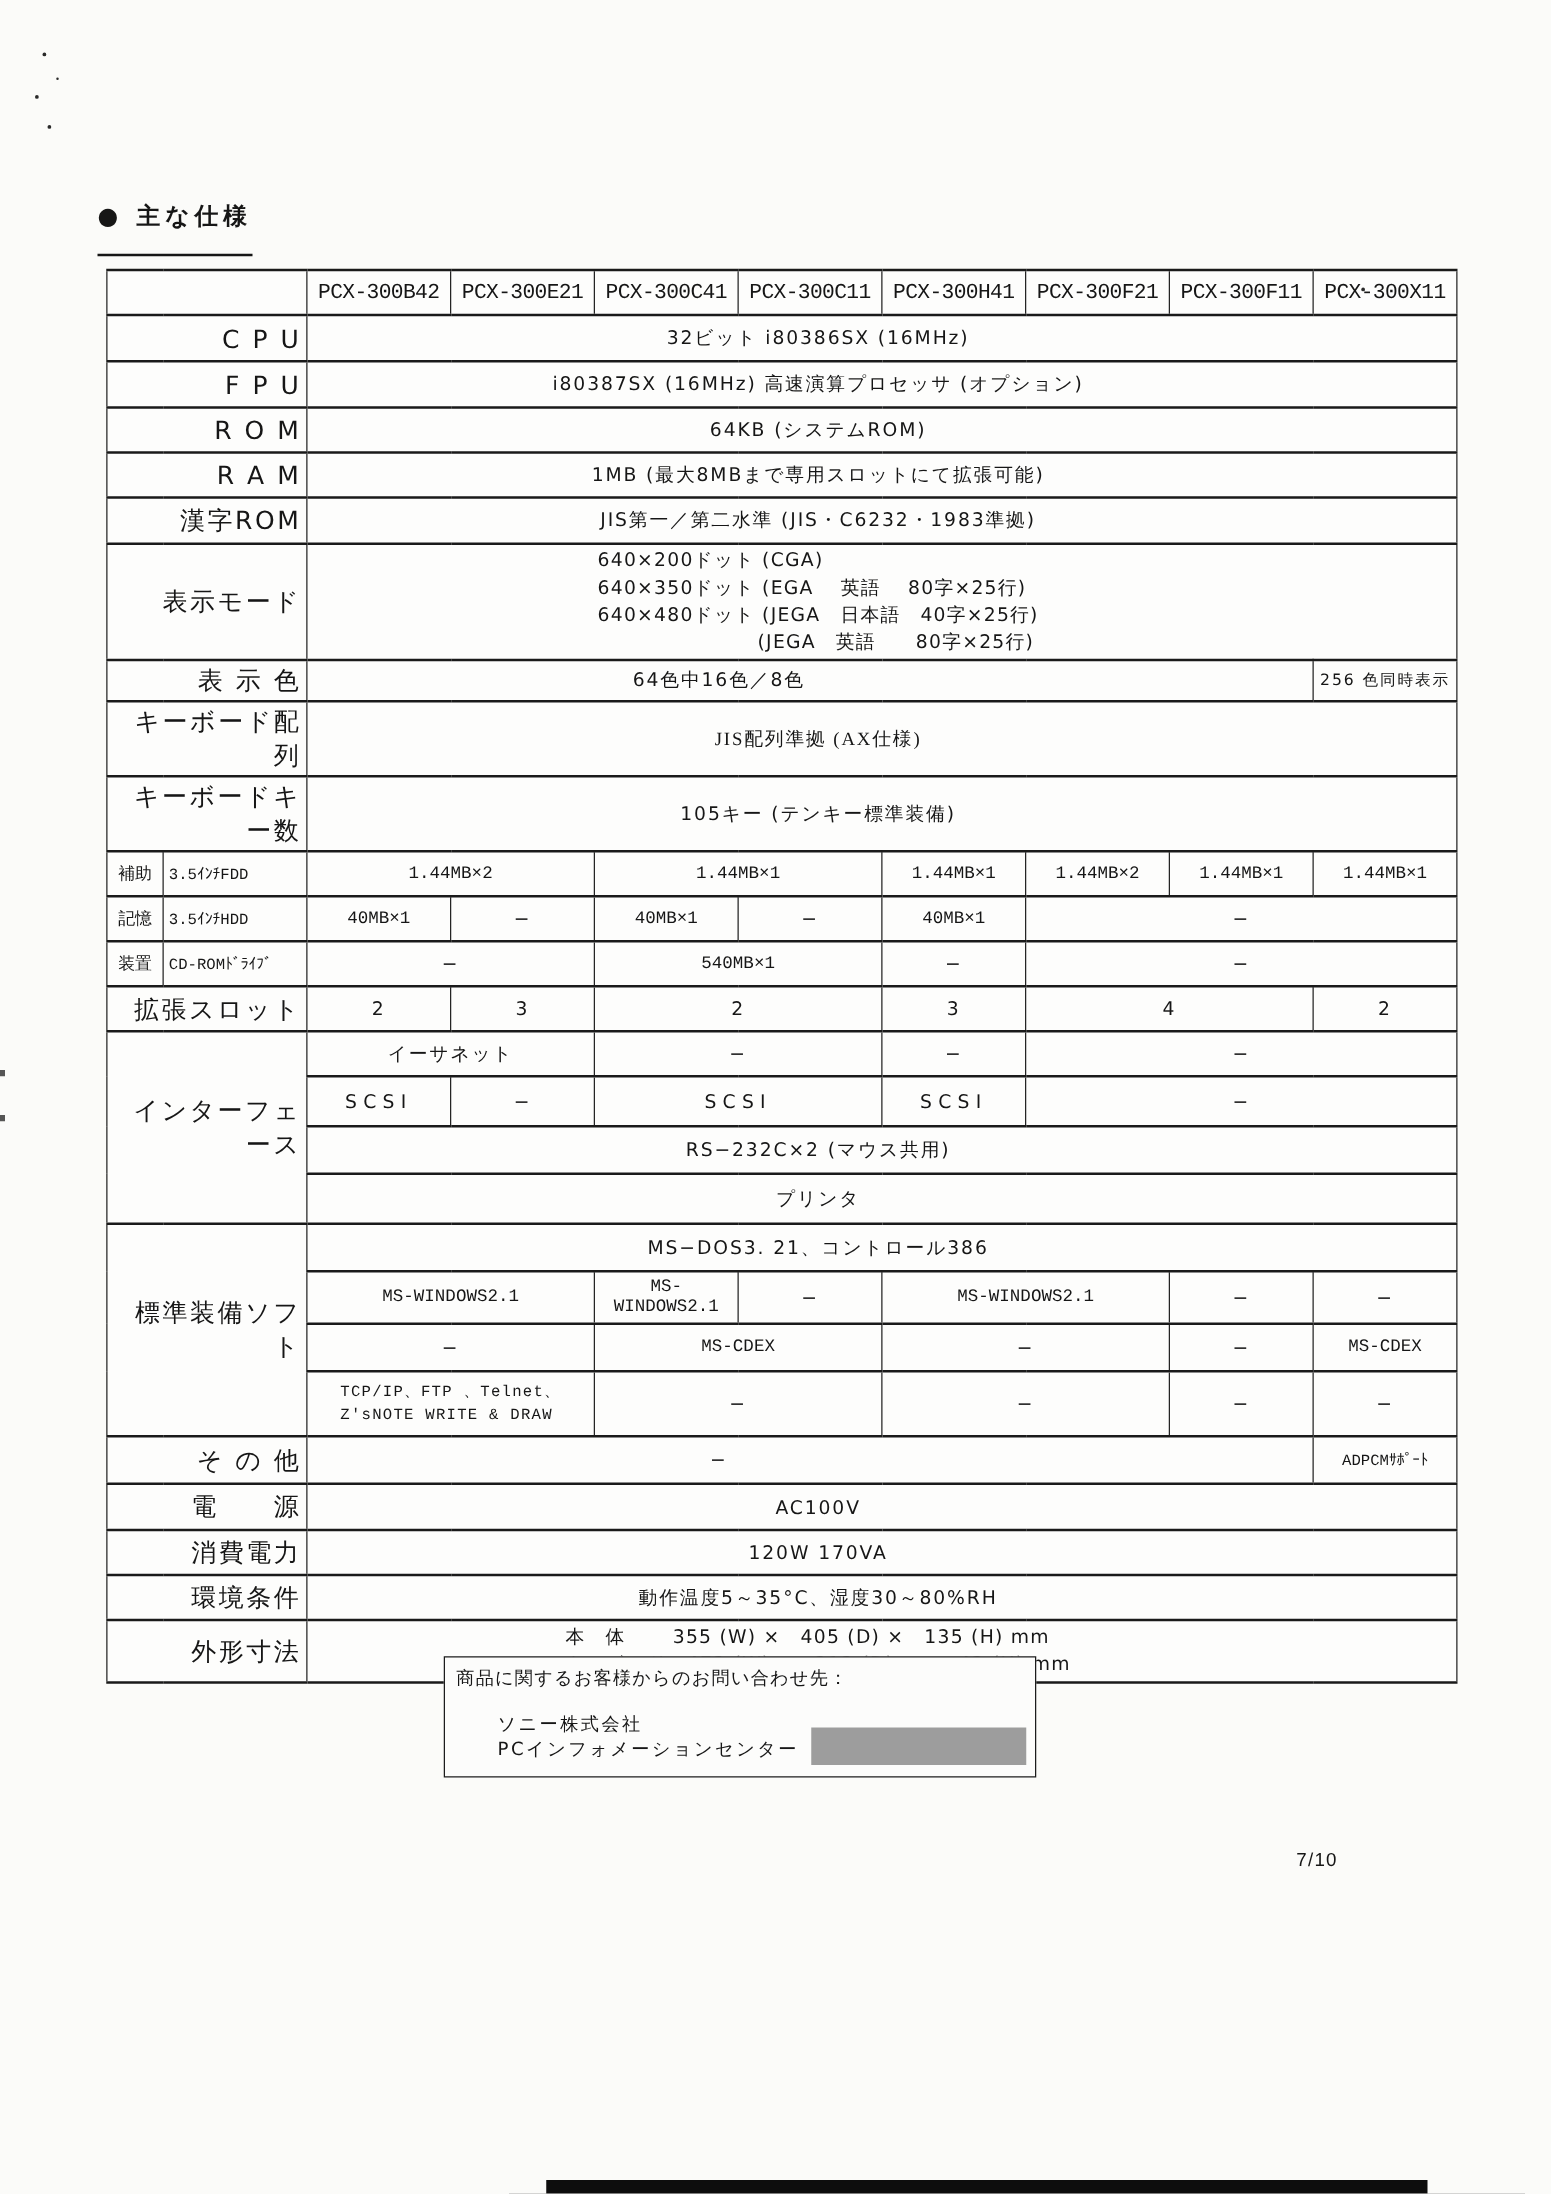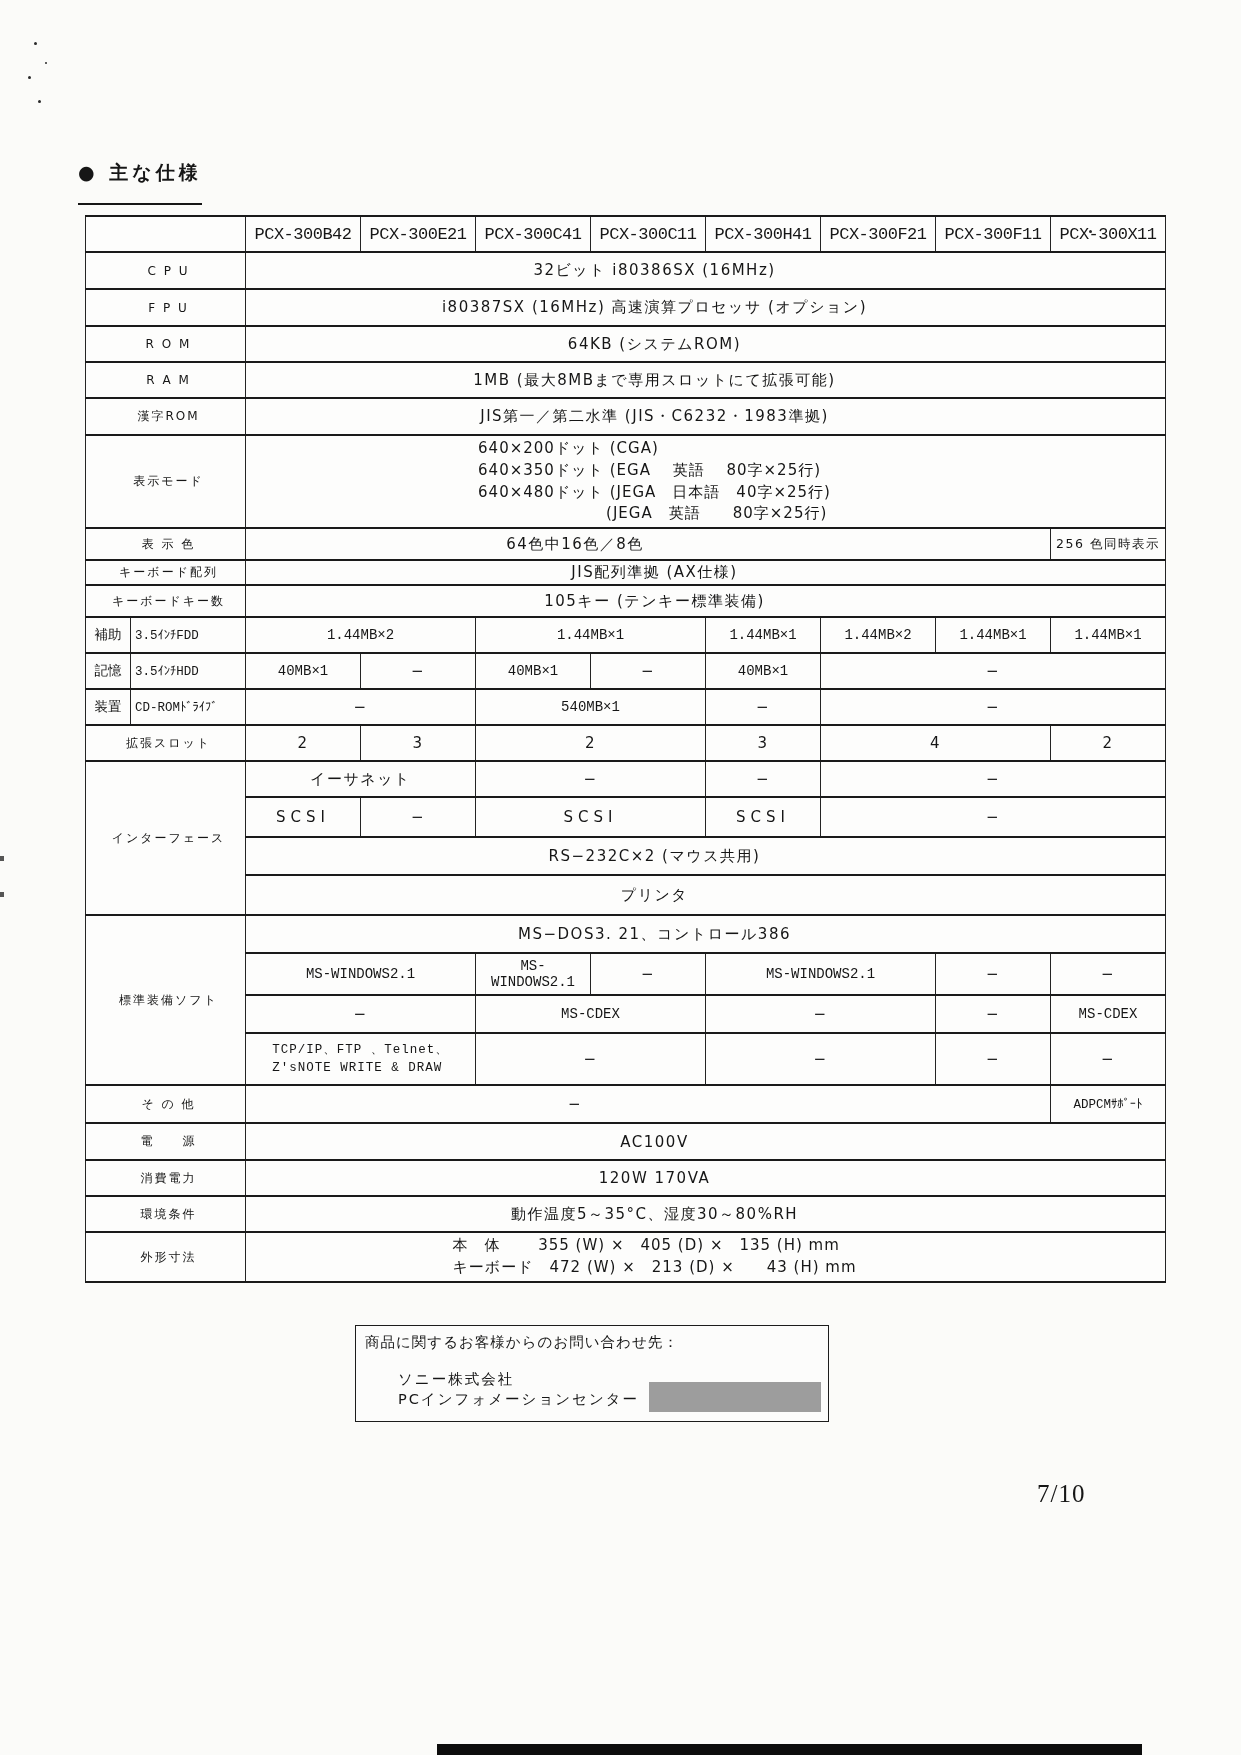--- a/index.html
+++ b/index.html
@@ -33,21 +33,21 @@
     vertical-align:middle;
     font-size:15px;
     overflow:hidden;
   }
   #spec-table td.hdr{
     font-family:"Liberation Mono", monospace;
     font-size:17px;text-align:center;letter-spacing:-0.5px;
     padding:2px 1px;
   }
   #spec-table td.lab{
-    text-align:center;padding-left:10px;letter-spacing:2px;font-size:12px;
+    text-align:right;padding-left:10px;letter-spacing:2px;font-size:20px;
   }
   #spec-table td.gcell{
     text-align:center;font-size:13.5px;letter-spacing:0;padding:2px 1px;
   }
   #spec-table td.sublab{
     text-align:left;font-size:12.5px;letter-spacing:0;padding-left:4px;
     font-family:"Liberation Mono", monospace;
   }
   #spec-table td.val{ text-align:center;letter-spacing:1.5px; }
   #spec-table td.val.bias{ padding-right:106px; }
@@ -70,21 +70,21 @@
   #contact-heading{ position:absolute;left:9px;top:7px;letter-spacing:1px; }
   #contact-company{ position:absolute;left:42px;top:44px;letter-spacing:2px; }
   #contact-center{ position:absolute;left:42px;top:64px;letter-spacing:2px; }
   #redacted-area{
     position:absolute;left:293px;top:56px;width:172px;height:30px;
     background:#9d9d9d;
   }
   
   #page-number{
     position:absolute;left:1037px;top:1480px;
-    font-family:Liberation Serif, serif;font-size:25px;letter-spacing:1px;
+    font-family:Liberation Sans, sans-serif;font-size:15px;letter-spacing:1px;
   }
   
   .speck{ position:absolute;background:#2a2a2a;border-radius:50%; }
   #scan-bar{
     position:absolute;left:437px;top:1744px;width:705px;height:11px;background:#0d0d0d;
   }
   #edge-mark-1,#edge-mark-2{
     position:absolute;left:0;width:4px;height:5px;background:#555;
   }
 </style>
@@ -186,21 +186,21 @@
           <td class="lab" colspan="2">
             <div>表 示 色</div>
           </td>
           <td class="val bias7" colspan="7">
             <div>64色中16色／8色</div>
           </td>
           <td class="val small" colspan="1">
             <div>256 色同時表示</div>
           </td>
         </tr>
-        <tr style="height: 18px;">
+        <tr style="height: 18px; font-family: Liberation Serif, serif;">
           <td class="lab" colspan="2">
             <div>キーボード配列</div>
           </td>
           <td class="val bias" colspan="8">
             <div>JIS配列準拠 (AX仕様)</div>
           </td>
         </tr>
         <tr style="height: 32px;">
           <td class="lab" colspan="2">
             <div>キーボードキー数</div>

